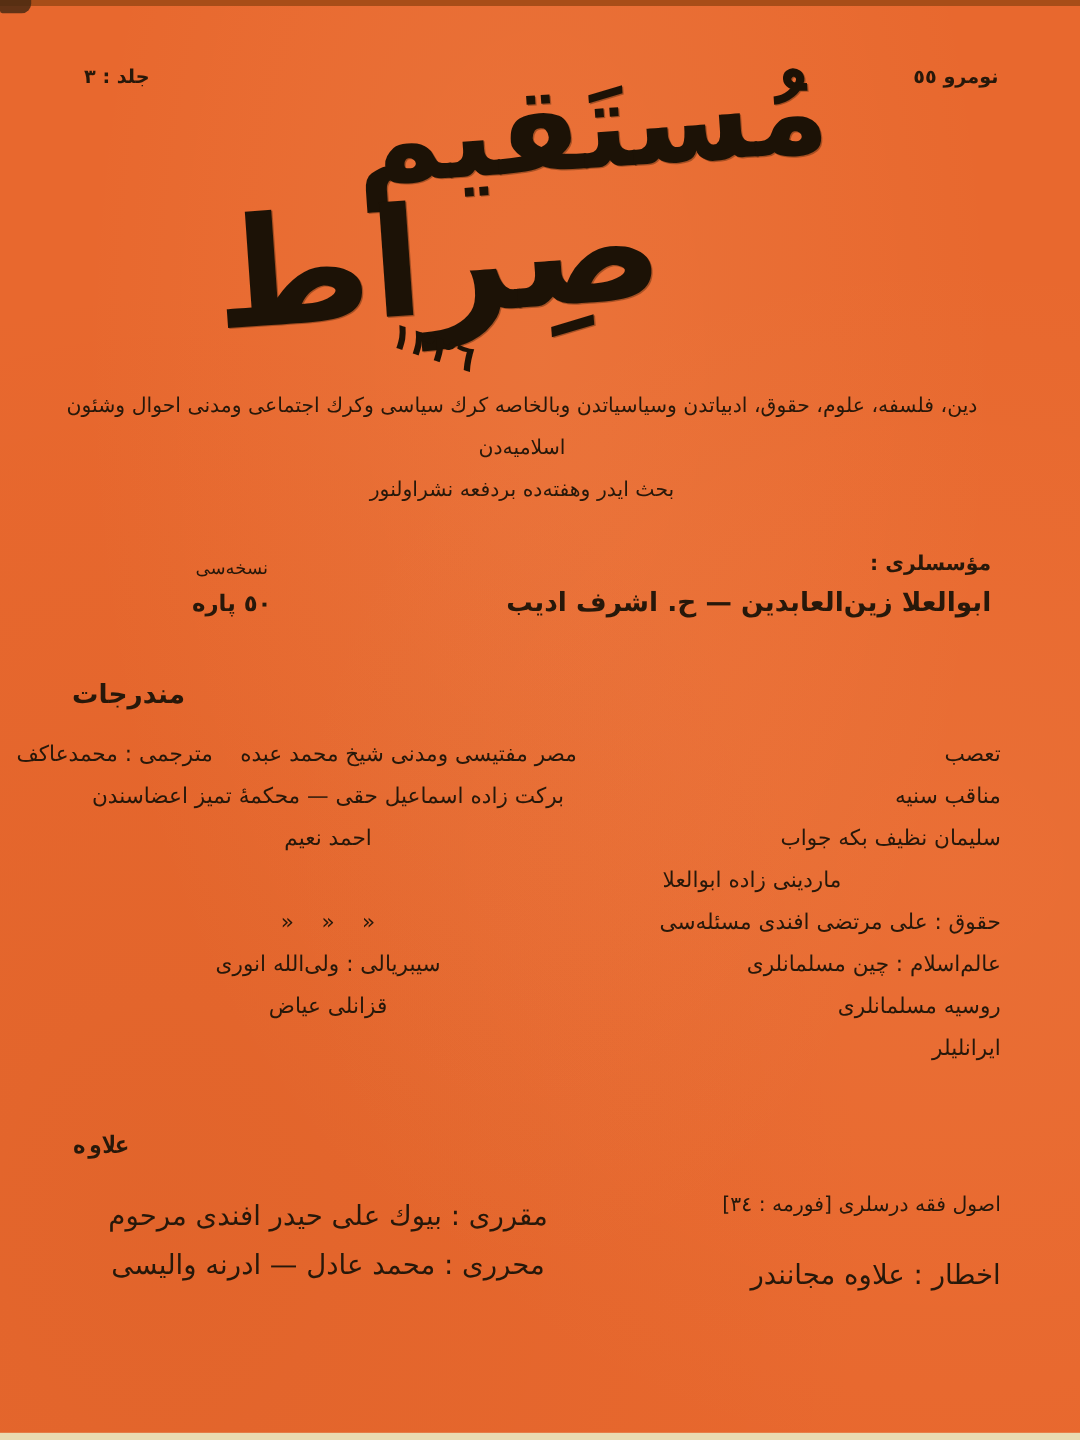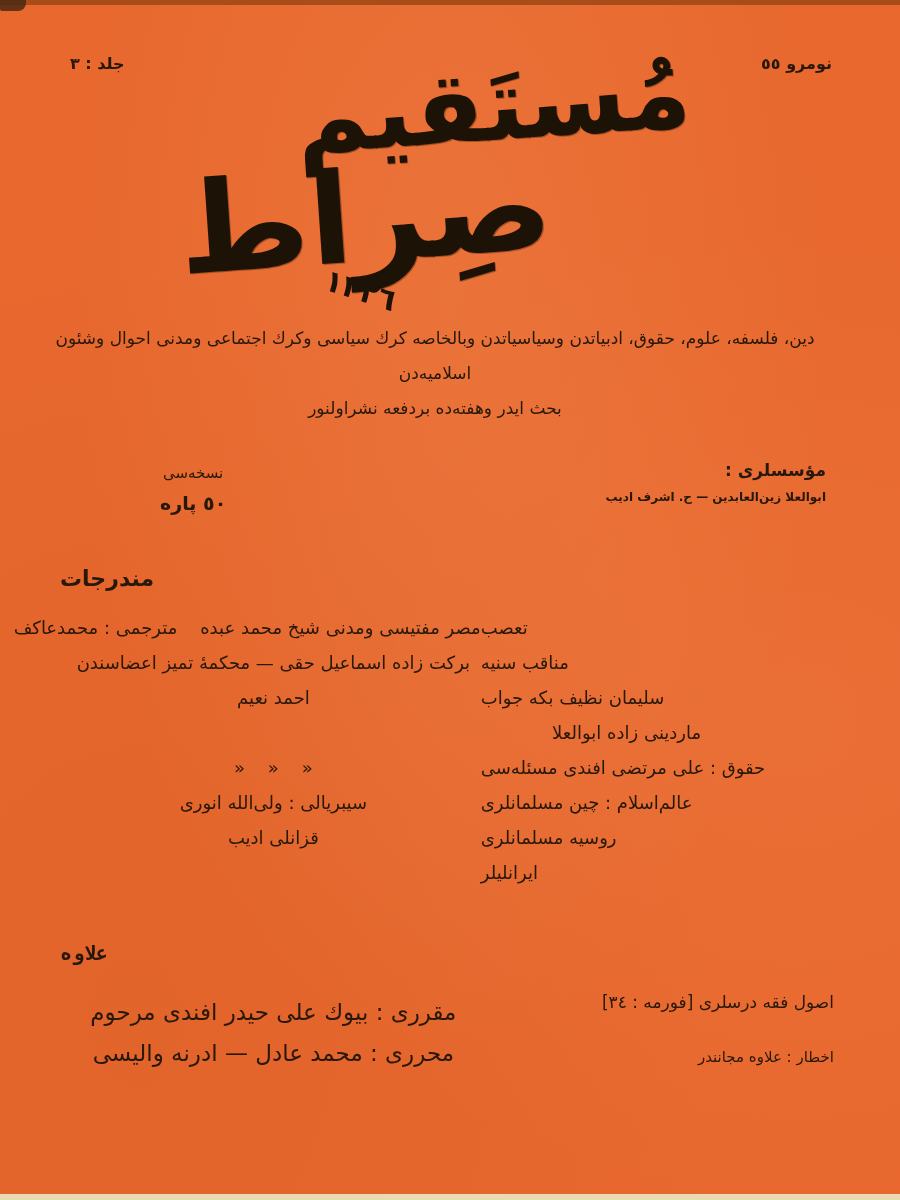--- a/index.html
+++ b/index.html
@@ -26,37 +26,37 @@
   .masthead{position:relative;width:500px;height:218px;margin:4px auto 0 auto;transform:rotate(-4deg);color:#1c1206;}
   .masthead .word-top{position:absolute;right:4px;top:-18px;font-size:100px;line-height:1;font-weight:bold;letter-spacing:-2px;text-shadow:1px 1px 0 rgba(40,20,0,.35);}
   .masthead .word-bottom{position:absolute;right:150px;top:72px;font-size:126px;line-height:1;font-weight:bold;text-shadow:1px 1px 0 rgba(40,20,0,.35);}
   .masthead .year{position:absolute;right:310px;bottom:-6px;font-size:30px;font-weight:bold;transform:rotate(22deg);letter-spacing:3px;}
 
   .subtitle{width:810px;margin:26px auto 0 auto;text-align:center;font-size:17px;line-height:2.05;}
 
   .info-row{display:flex;justify-content:space-between;margin-top:34px;padding:0 10px 0 30px;}
   .founders{text-align:right;padding-right:4px;font-weight:bold;}
   .founders .f-label{font-size:17px;margin-left:60px;margin-bottom:10px;}
-  .founders .f-names{font-size:12px;}
+  .founders .f-names{font-size:22px;}
   .price{text-align:center;padding-left:70px;margin-top:4px;}
   .price .p-label{font-size:15px;margin-bottom:10px;}
   .price .p-value{font-size:19px;font-weight:bold;}
 
   .section-heading{text-align:left;font-size:22px;font-weight:bold;letter-spacing:1px;}
   .contents-heading{margin-top:52px;}
 
   .toc{margin-top:26px;padding:0 6px;}
   .toc-row{display:flex;align-items:flex-start;min-height:35px;}
-  .toc-row .title-cell{width:46%;text-align:left;font-size:18px;}
+  .toc-row .title-cell{width:46%;text-align:right;font-size:18px;}
   .toc-row .author-cell{width:54%;text-align:center;font-size:18px;white-space:pre;}
 
   .supp-heading{margin-top:44px;font-size:20px;font-family:Liberation Mono, monospace;}
   .supp{display:flex;align-items:flex-start;margin-top:26px;padding:0 6px;}
   .supp .supp-right{width:46%;text-align:right;font-size:17px;}
-  .supp .supp-notice{margin-top:36px;font-size:15px;text-align:right;}
+  .supp .supp-notice{margin-top:36px;font-size:23px;text-align:right;}
   .supp .supp-left{width:54%;text-align:center;font-size:23px;line-height:1.8;}
 </style>
 </head>
 <body>
 
 <div class="page">
 
   <div class="edge-top"></div>
   <div class="corner-mark"></div>
 
@@ -108,21 +108,21 @@
     <div class="toc-row">
       <div class="title-cell">حقوق : على مرتضى افندى مسئله‌سى</div>
       <div class="author-cell">«    «    «</div>
     </div>
     <div class="toc-row">
       <div class="title-cell">عالم‌اسلام : چين مسلمانلرى</div>
       <div class="author-cell">سيبريالى : ولى‌الله انورى</div>
     </div>
     <div class="toc-row">
       <div class="title-cell">روسيه مسلمانلرى</div>
-      <div class="author-cell">قزانلى اديب</div>
+      <div class="author-cell">قزانلى عياض</div>
     </div>
     <div class="toc-row">
       <div class="title-cell">ايرانليلر</div>
       <div class="author-cell"></div>
     </div>
   </div>
 
   <div class="section-heading supp-heading">علاوه</div>
 
   <div class="supp">

